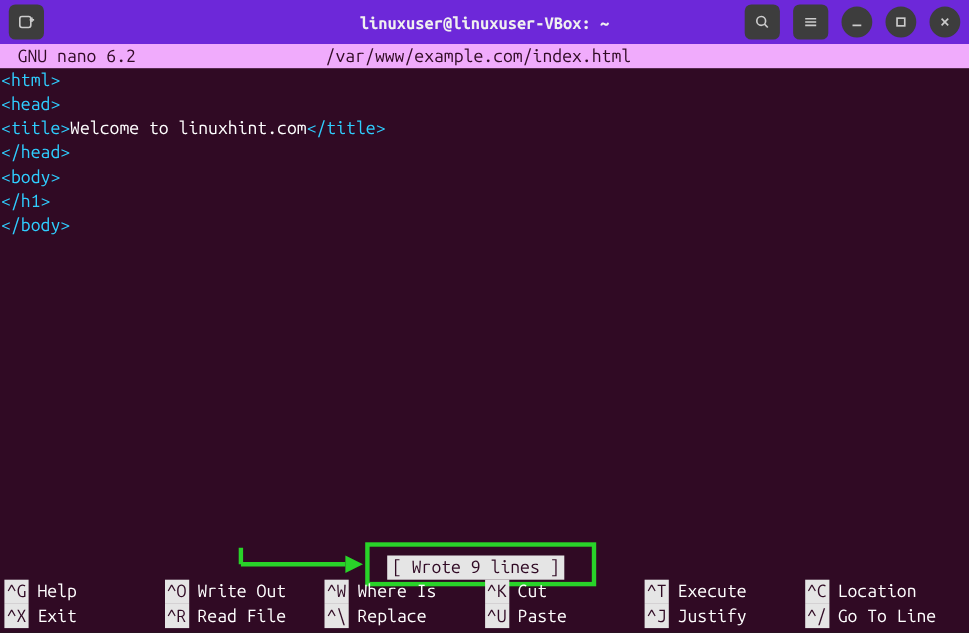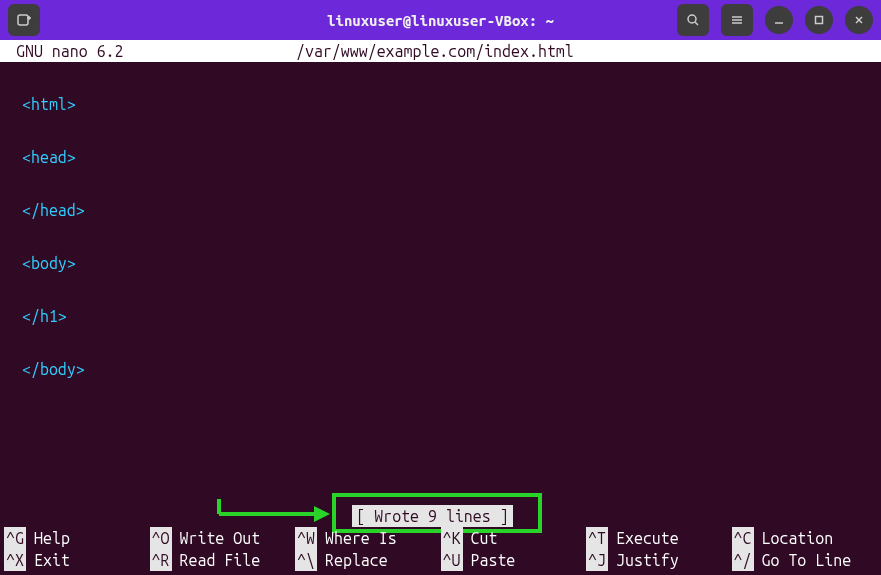--- a/index.html
+++ b/index.html
@@ -35,32 +35,32 @@
     .icon-btn.square { border-radius: 6px; width: 32px; height: 32px; }
     .terminal {
       background: #300a24;
       height: 535px;
       font-size: 16px;
       line-height: 22px;
       color: #eeeeec;
       position: relative;
     }
     .nano-header {
-      background: #ffffff;
+      background: #f0abfc;
       color: #300a24;
       height: 22px;
       display: flex;
       padding-left: 16px;
     }
     .nano-header .app { width: 280px; }
     .nano-header .file { }
     .editor-body {
       padding: 0;
     }
-    .codeline { padding-left: 22px; white-space: pre; margin-top: 31px; }
+    .codeline { padding-left: 1px; white-space: pre; }
     .tag { color: #2fceff; }
     .txt { color: #ffffff; }
     .status-area {
       position: absolute;
       bottom: 48px;
       left: 0; right: 16px;
       display: flex;
       justify-content: center;
       align-items: center;
     }
@@ -150,20 +150,21 @@
 </div>
 
 <div class="terminal">
   <div class="nano-header">
     <span class="app">GNU nano 6.2</span>
     <span class="file">/var/www/example.com/index.html</span>
   </div>
   <div class="editor-body" id="editor-body">
       <div class="codeline"><span class="tag">&lt;html&gt;</span></div>
       <div class="codeline"><span class="tag">&lt;head&gt;</span></div>
+      <div class="codeline"><span class="tag">&lt;title&gt;</span><span class="txt">Welcome to linuxhint.com</span><span class="tag">&lt;/title&gt;</span></div>
       <div class="codeline"><span class="tag">&lt;/head&gt;</span></div>
       <div class="codeline"><span class="tag">&lt;body&gt;</span></div>
       <div class="codeline"><span class="tag">&lt;/h1&gt;</span></div>
       <div class="codeline"><span class="tag">&lt;/body&gt;</span></div>
     </div>
 
   <div class="status-area">
     <span class="status-msg">[ Wrote 9 lines ]</span>
   </div>
 

